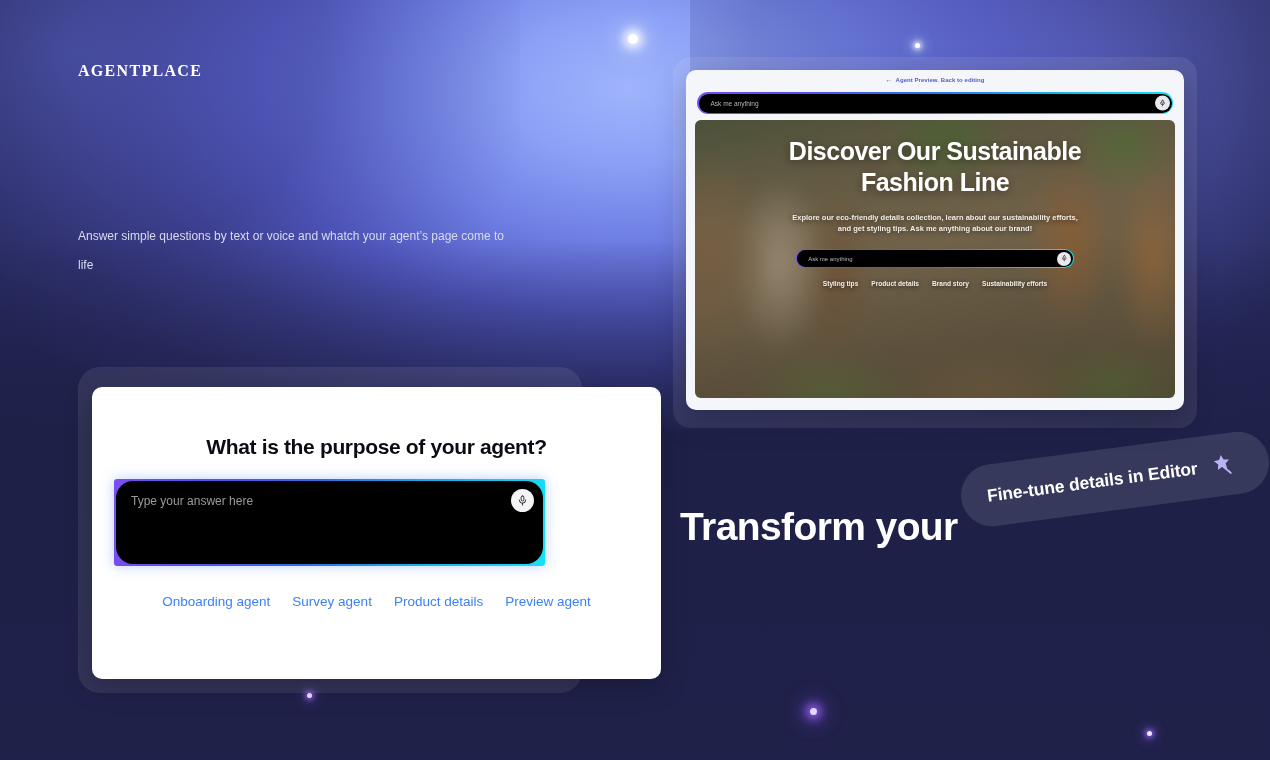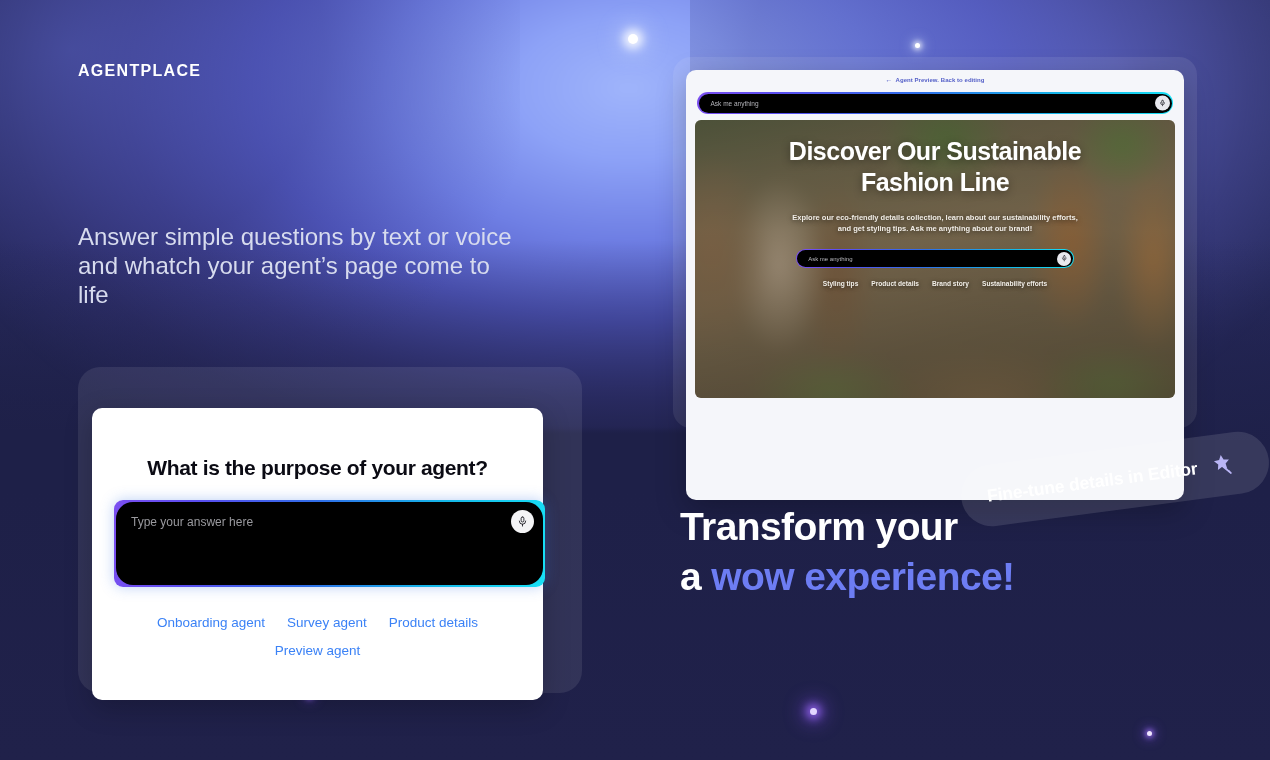--- a/index.html
+++ b/index.html
@@ -85,74 +85,75 @@
   }
 
   
   .brand {
     position: absolute;
     left: 78px; top: 62px;
     font-size: 16px;
     font-weight: bold;
     letter-spacing: 1.3px;
     color: #ffffff;
+    font-family: Liberation Serif, serif;
   }
 
   .hero-title {
     position: absolute;
     left: 78px; top: 126px;
     font-size: 56px;
     font-weight: bold;
     letter-spacing: -0.8px;
     color: #ffffff;
     line-height: 1.15;
     white-space: nowrap;
   }
   .hero-title .accent { color: #6d7df3; }
 
   .hero-sub {
     position: absolute;
     left: 78px; top: 222px;
     width: 440px;
-    font-size: 24px;
+    font-size: 12px;
     line-height: 29px;
     color: #d7dbee;
   }
 
   
   .card-frame {
     position: absolute;
     left: 78px; top: 367px;
     width: 504px; height: 326px;
     background: rgba(255,255,255,0.085);
     border-radius: 22px;
   }
   .card-white {
     position: absolute;
-    left: 92px; top: 408px;
-    width: 451px; height: 292px;
+    left: 92px; top: 387px;
+    width: 569px; height: 292px;
     background: #ffffff;
     border-radius: 10px;
     box-shadow: 0 8px 28px rgba(0,0,0,0.22);
   }
   .card-question {
     position: absolute;
     left: 0; right: 0; top: 48px;
     text-align: center;
     font-size: 21px;
     font-weight: bold;
     letter-spacing: -0.35px;
     color: #0b0b14;
   }
 
   .answer-wrap {
     position: absolute;
     left: 22px; top: 92px;
     width: 431px; height: 87px;
-    border-radius: 9px;
+    border-radius: 3px;
     padding: 2px;
     background: linear-gradient(100deg, #7b4ff0 0%, #5b4df0 18%, #2f6ee8 46%, #14b6e8 74%, #18e0f5 100%);
     box-shadow: 0 0 14px rgba(60,120,230,0.35);
   }
   .answer-inner {
     position: relative;
     width: 100%; height: 100%;
     background: #000000;
     border-radius: 17px;
   }
@@ -191,21 +192,21 @@
   .preview-frame {
     position: absolute;
     left: 673px; top: 57px;
     width: 524px; height: 371px;
     background: rgba(255,255,255,0.085);
     border-radius: 18px;
   }
   .preview-panel {
     position: absolute;
     left: 686px; top: 70px;
-    width: 498px; height: 430px;
+    width: 498px; height: 340px;
     background: #f5f6fa;
     border-radius: 10px;
     box-shadow: 0 10px 30px rgba(0,0,0,0.25);
     overflow: hidden;
   }
   .preview-topbar {
     height: 19px;
     display: flex; align-items: center; justify-content: center;
     font-size: 6px;
     font-weight: bold;
@@ -473,16 +474,15 @@
     <span class="badge-text">Fine-tune details in Editor</span>
     <svg class="badge-icon" width="27" height="27" viewBox="0 0 24 24">
       <path d="M12.4 2.6l2.0 4.3 4.7 0.6-3.4 3.3 0.9 4.7-4.2-2.3-4.2 2.3 0.9-4.7-3.4-3.3 4.7-0.6z" fill="#b9b5f5"></path>
       <path d="M13.1 13.0 L19.2 19.6" stroke="#b9b5f5" stroke-width="1.7" stroke-linecap="round" fill="none"></path>
       <path d="M17.0 18.0 L19.6 20.4 L18.3 17.2 Z" fill="#b9b5f5"></path>
     </svg>
   </div>
 
   <div class="tagline">
     <div>Transform your</div>
-    <div><span>a </span><span class="accent">wow experience!</span></div>
   </div>
 
 </div>
 
 </body></html>

